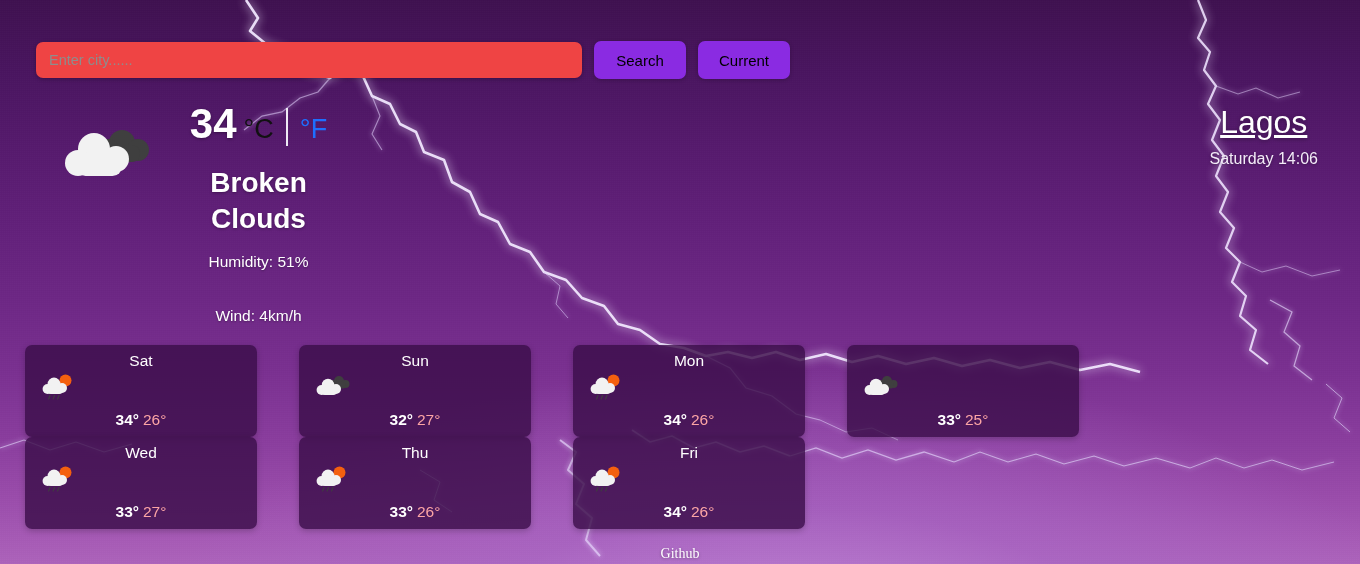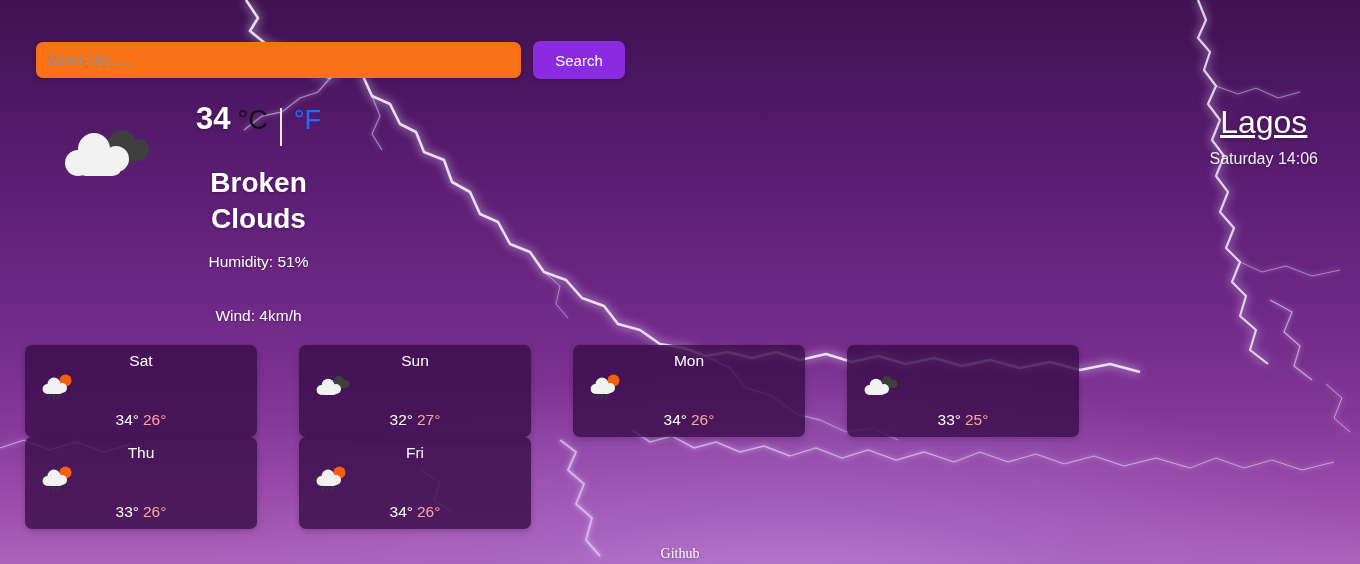--- a/index.html
+++ b/index.html
@@ -51,39 +51,39 @@
 
   
   .search-row {
     position: absolute;
     left: 36px; top: 41px;
     display: flex;
     align-items: center;
     gap: 12px;
   }
   .city-input {
-    width: 485px; height: 36px;
+    width: 546px; height: 36px;
     border: none; outline: none;
     border-radius: 7px;
-    background: #f97316;
+    background: #ef4444;
     padding: 0 13px;
     font-family: "Liberation Sans", sans-serif;
     font-size: 14.5px;
     color: #333;
     box-shadow: 0 1px 4px rgba(0,0,0,.28);
   }
   .city-input::placeholder { color: #8d8d8d; }
 
   .btn {
     height: 38px;
     min-width: 92px;
     border: none; outline: none;
     border-radius: 7px;
     background: #8a2be2;
-    color: #ffffff;
+    color: #000000;
     font-family: "Liberation Sans", sans-serif;
     font-size: 15px;
     cursor: pointer;
     padding: 8px 16px;
     box-shadow: 0 1px 4px rgba(0,0,0,.22);
   }
 
   
   .current-block {
     position: absolute;
@@ -103,21 +103,21 @@
     align-items: center;
     width: 205px;
   }
   .temp-line {
     display: flex;
     align-items: baseline;
     gap: 7px;
     height: 48px;
   }
   .temp-value {
-    font-size: 31px;
+    font-size: 42px;
     font-weight: bold;
     color: #ffffff;
     line-height: 1;
     text-shadow: 0 1px 3px rgba(0,0,0,.35);
   }
   .unit-c {
     font-size: 27px;
     color: #111111;
     line-height: 1;
     cursor: pointer;
@@ -207,21 +207,21 @@
     position: absolute;
     left: 17px; top: 27px;
     width: 34px; height: 30px;
   }
   .fc-temps {
     position: absolute;
     bottom: 8px; left: 0; right: 0;
     text-align: center;
     font-size: 15.5px;
   }
-  .fc-hi { color: #ffffff; font-weight: normal; }
+  .fc-hi { color: #ffffff; font-weight: bold; }
   .fc-lo { color: #fca5a5; margin-left: 4px; }
 
   
   .footer-link {
     position: absolute;
     left: 0; right: 0;
     bottom: 2px;
     text-align: center;
     font-size: 14px;
     color: #ffffff;
@@ -290,20 +290,21 @@
     <path d="M420,470 L440,482 L434,500 L452,512" stroke="#dbcbf3" stroke-width="1" fill="none"></path>
     <path d="M1326,384 L1342,398 L1334,418 L1350,432" stroke="#dbcbf3" stroke-width="1" fill="none"></path>
   </g>
 </svg>
 
 <div id="app">
 
   <div class="search-row">
     <input class="city-input" type="text" placeholder="Enter city......" style="">
     <button class="btn">Search</button>
+    <button class="btn">Current</button>
   </div>
 
   <div class="current-block">
 
     <div class="current-icon-wrap">
       <svg viewBox="0 0 92 74" width="92" height="74">
 
         <g fill="#3f3f3f">
           <circle cx="62" cy="26" r="13"></circle>
           <circle cx="78" cy="33" r="11"></circle>
@@ -404,51 +405,69 @@
             <g fill="#f2f2f2">
               <circle cx="12" cy="13" r="6.2"></circle>
               <circle cx="20" cy="17" r="5"></circle>
               <circle cx="5.6" cy="18" r="5"></circle>
               <rect x="5" y="15.5" width="16" height="7.5" rx="3.7"></rect>
             </g>
           </svg></div>
         <div class="fc-temps"><span class="fc-hi">33°</span><span class="fc-lo">25°</span></div>
       </div>
       <div class="fc-card">
-        <div class="fc-day">Thu</div>
+        <div class="fc-day">Wed</div>
         <div class="fc-icon"><svg viewBox="0 0 34 30" width="34" height="30">
             <circle cx="23.5" cy="8.5" r="6" fill="#f4600f"></circle>
             <g fill="#f2f2f2">
               <circle cx="12" cy="12" r="6.4"></circle>
               <circle cx="20" cy="16" r="5"></circle>
               <circle cx="5.6" cy="17" r="5"></circle>
               <rect x="5" y="14.5" width="16" height="7.5" rx="3.7"></rect>
             </g>
             <g stroke="#3f3f3f" stroke-width="1.3" stroke-linecap="round" opacity=".85">
               <line x1="8" y1="23.5" x2="6.6" y2="27"></line>
               <line x1="12.5" y1="23.5" x2="11.1" y2="27"></line>
               <line x1="17" y1="23.5" x2="15.6" y2="27"></line>
             </g>
           </svg></div>
-        <div class="fc-temps"><span class="fc-hi">33°</span><span class="fc-lo">26°</span></div>
-      </div>
-      <div class="fc-card">
-        <div class="fc-day">Fri</div>
+        <div class="fc-temps"><span class="fc-hi">33°</span><span class="fc-lo">27°</span></div>
+      </div>
+      <div class="fc-card">
+        <div class="fc-day">Thu</div>
         <div class="fc-icon"><svg viewBox="0 0 34 30" width="34" height="30">
             <circle cx="23.5" cy="8.5" r="6" fill="#f4600f"></circle>
             <g fill="#f2f2f2">
               <circle cx="12" cy="12" r="6.4"></circle>
               <circle cx="20" cy="16" r="5"></circle>
               <circle cx="5.6" cy="17" r="5"></circle>
               <rect x="5" y="14.5" width="16" height="7.5" rx="3.7"></rect>
             </g>
             <g stroke="#3f3f3f" stroke-width="1.3" stroke-linecap="round" opacity=".85">
               <line x1="8" y1="23.5" x2="6.6" y2="27"></line>
               <line x1="12.5" y1="23.5" x2="11.1" y2="27"></line>
               <line x1="17" y1="23.5" x2="15.6" y2="27"></line>
             </g>
           </svg></div>
+        <div class="fc-temps"><span class="fc-hi">33°</span><span class="fc-lo">26°</span></div>
+      </div>
+      <div class="fc-card">
+        <div class="fc-day">Fri</div>
+        <div class="fc-icon"><svg viewBox="0 0 34 30" width="34" height="30">
+            <circle cx="23.5" cy="8.5" r="6" fill="#f4600f"></circle>
+            <g fill="#f2f2f2">
+              <circle cx="12" cy="12" r="6.4"></circle>
+              <circle cx="20" cy="16" r="5"></circle>
+              <circle cx="5.6" cy="17" r="5"></circle>
+              <rect x="5" y="14.5" width="16" height="7.5" rx="3.7"></rect>
+            </g>
+            <g stroke="#3f3f3f" stroke-width="1.3" stroke-linecap="round" opacity=".85">
+              <line x1="8" y1="23.5" x2="6.6" y2="27"></line>
+              <line x1="12.5" y1="23.5" x2="11.1" y2="27"></line>
+              <line x1="17" y1="23.5" x2="15.6" y2="27"></line>
+            </g>
+          </svg></div>
         <div class="fc-temps"><span class="fc-hi">34°</span><span class="fc-lo">26°</span></div>
       </div>
     </div>
 
   <a class="footer-link" href="#">Github</a>
 </div>
 
 </body></html>

